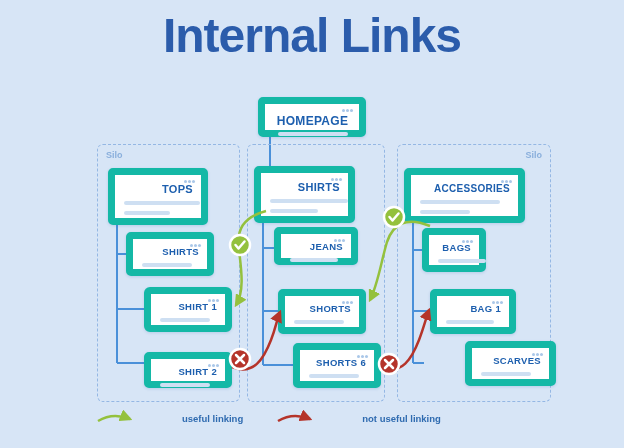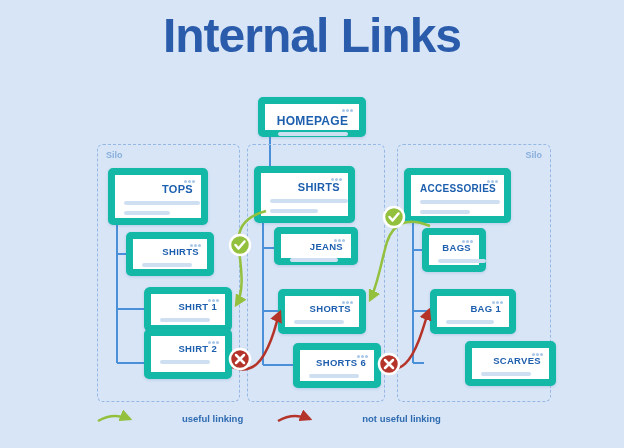--- a/index.html
+++ b/index.html
@@ -65,21 +65,21 @@
   <div class="node" style="left:126px;top:232px;width:88px;height:44px;">
     <span class="dots"></span>
     <div class="nlabel small">SHIRTS</div>
     <div class="line" style="width:50px;"></div>
   </div>
   <div class="node" style="left:144px;top:287px;width:88px;height:45px;border-radius:6px;">
     <span class="dots"></span>
     <div class="nlabel small">SHIRT 1</div>
     <div class="line" style="width:50px;"></div>
   </div>
-  <div class="node" style="left:144px;top:329px;width:88px;height:50px;">
+  <div class="node" style="left:144px;top:352px;width:88px;height:36px;">
     <span class="dots"></span>
     <div class="nlabel small">SHIRT 2</div>
     <div class="line" style="width:50px;"></div>
   </div>
 
   <div class="node" style="left:254px;top:166px;width:101px;height:57px;">
     <span class="dots"></span>
     <div class="nlabel">SHIRTS</div>
     <div class="line" style="width:78px;"></div>
     <div class="line" style="width:48px;"></div>
@@ -93,21 +93,21 @@
     <span class="dots"></span>
     <div class="nlabel small">SHORTS</div>
     <div class="line" style="width:50px;"></div>
   </div>
   <div class="node" style="left:293px;top:343px;width:88px;height:45px;">
     <span class="dots"></span>
     <div class="nlabel small">SHORTS 6</div>
     <div class="line" style="width:50px;"></div>
   </div>
 
-  <div class="node" style="left:404px;top:168px;width:107px;height:55px;">
+  <div class="node" style="left:404px;top:168px;width:121px;height:55px;">
     <span class="dots"></span>
     <div class="nlabel tiny">ACCESSORIES</div>
     <div class="line" style="width:80px;"></div>
     <div class="line" style="width:50px;"></div>
   </div>
   <div class="node" style="left:422px;top:228px;width:64px;height:44px;">
     <span class="dots"></span>
     <div class="nlabel small">BAGS</div>
     <div class="line" style="width:48px;"></div>
   </div>

